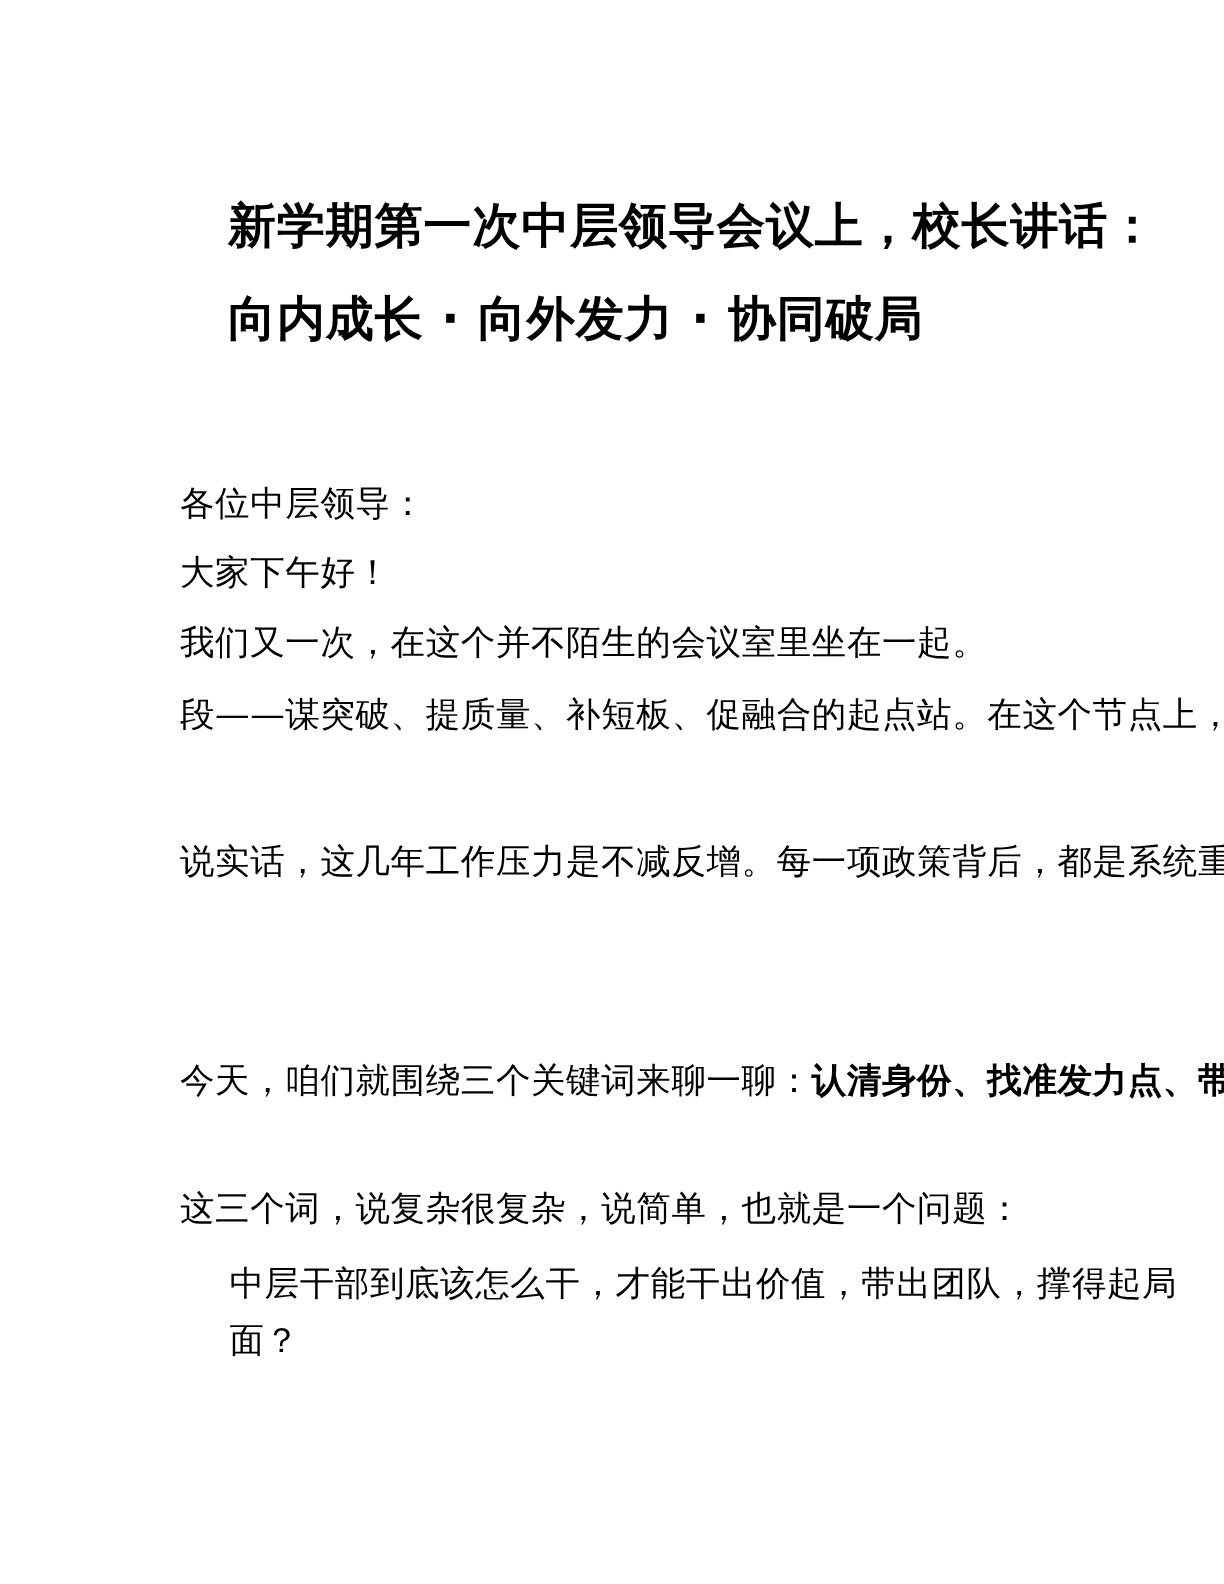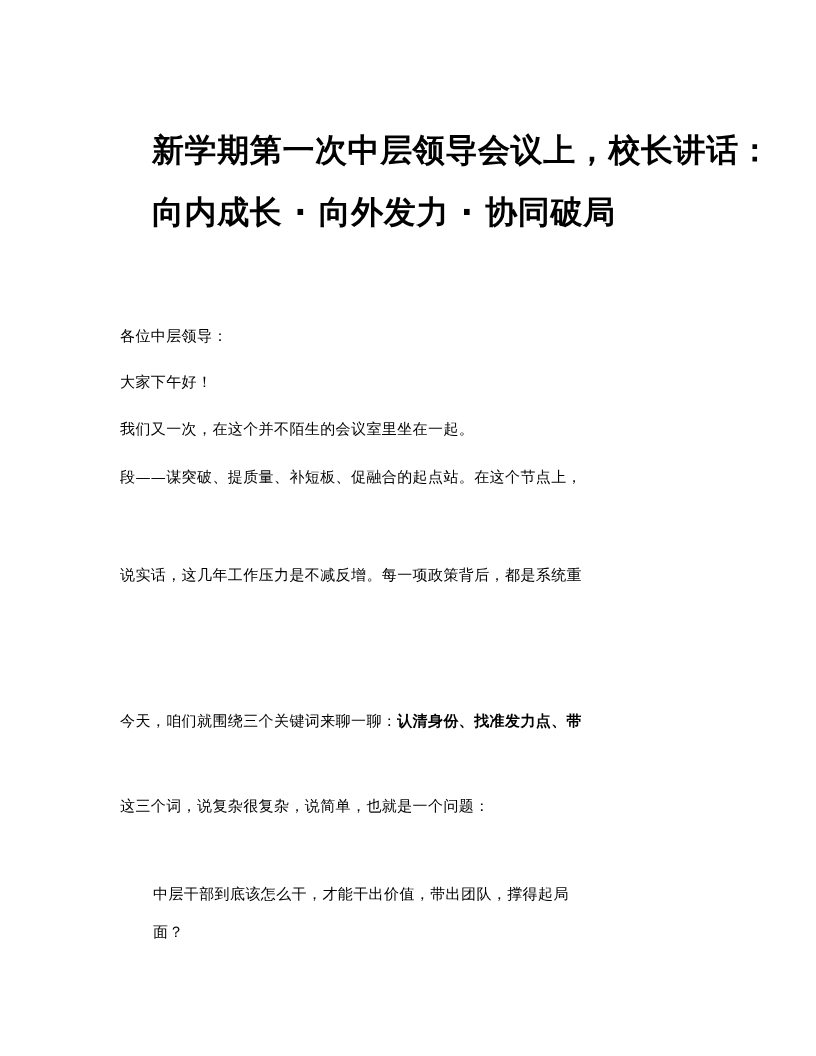--- a/index.html
+++ b/index.html
@@ -33,21 +33,21 @@
       letter-spacing: 0.6px;
       margin-left: 32px;
     }
     .title.l1 { top: 134px; }
     .title.l2 { top: 196px; }
 
     .para {
       position: absolute;
       left: 0;
       width: 590px;
-      font-size: 15px;
+      font-size: 23px;
       line-height: 37.5px;
       white-space: nowrap;
       letter-spacing: 0.4px;
     }
     .para .line { display: block; height: 37.5px; }
     .bold {
       font-family: Liberation Sans, sans-serif;
       font-weight: bold;
     }
     .quote {
@@ -84,18 +84,18 @@
   </div>
 
   <div class="para" style="top:702px">
     <span class="line"><span>今天，咱们就围绕三个关键词来聊一聊：</span><span class="bold">认清身份、找准发力点、带</span></span>
   </div>
 
   <div class="para" style="top:788px">
     <span class="line">这三个词，说复杂很复杂，说简单，也就是一个问题：</span>
   </div>
 
-  <div class="para quote" style="top:876px">
+  <div class="para quote" style="top:838px">
     <span class="line">中层干部到底该怎么干，才能干出价值，带出团队，撑得起局</span>
     <span class="line">面？</span>
   </div>
 
 </div>
 
 </body></html>

